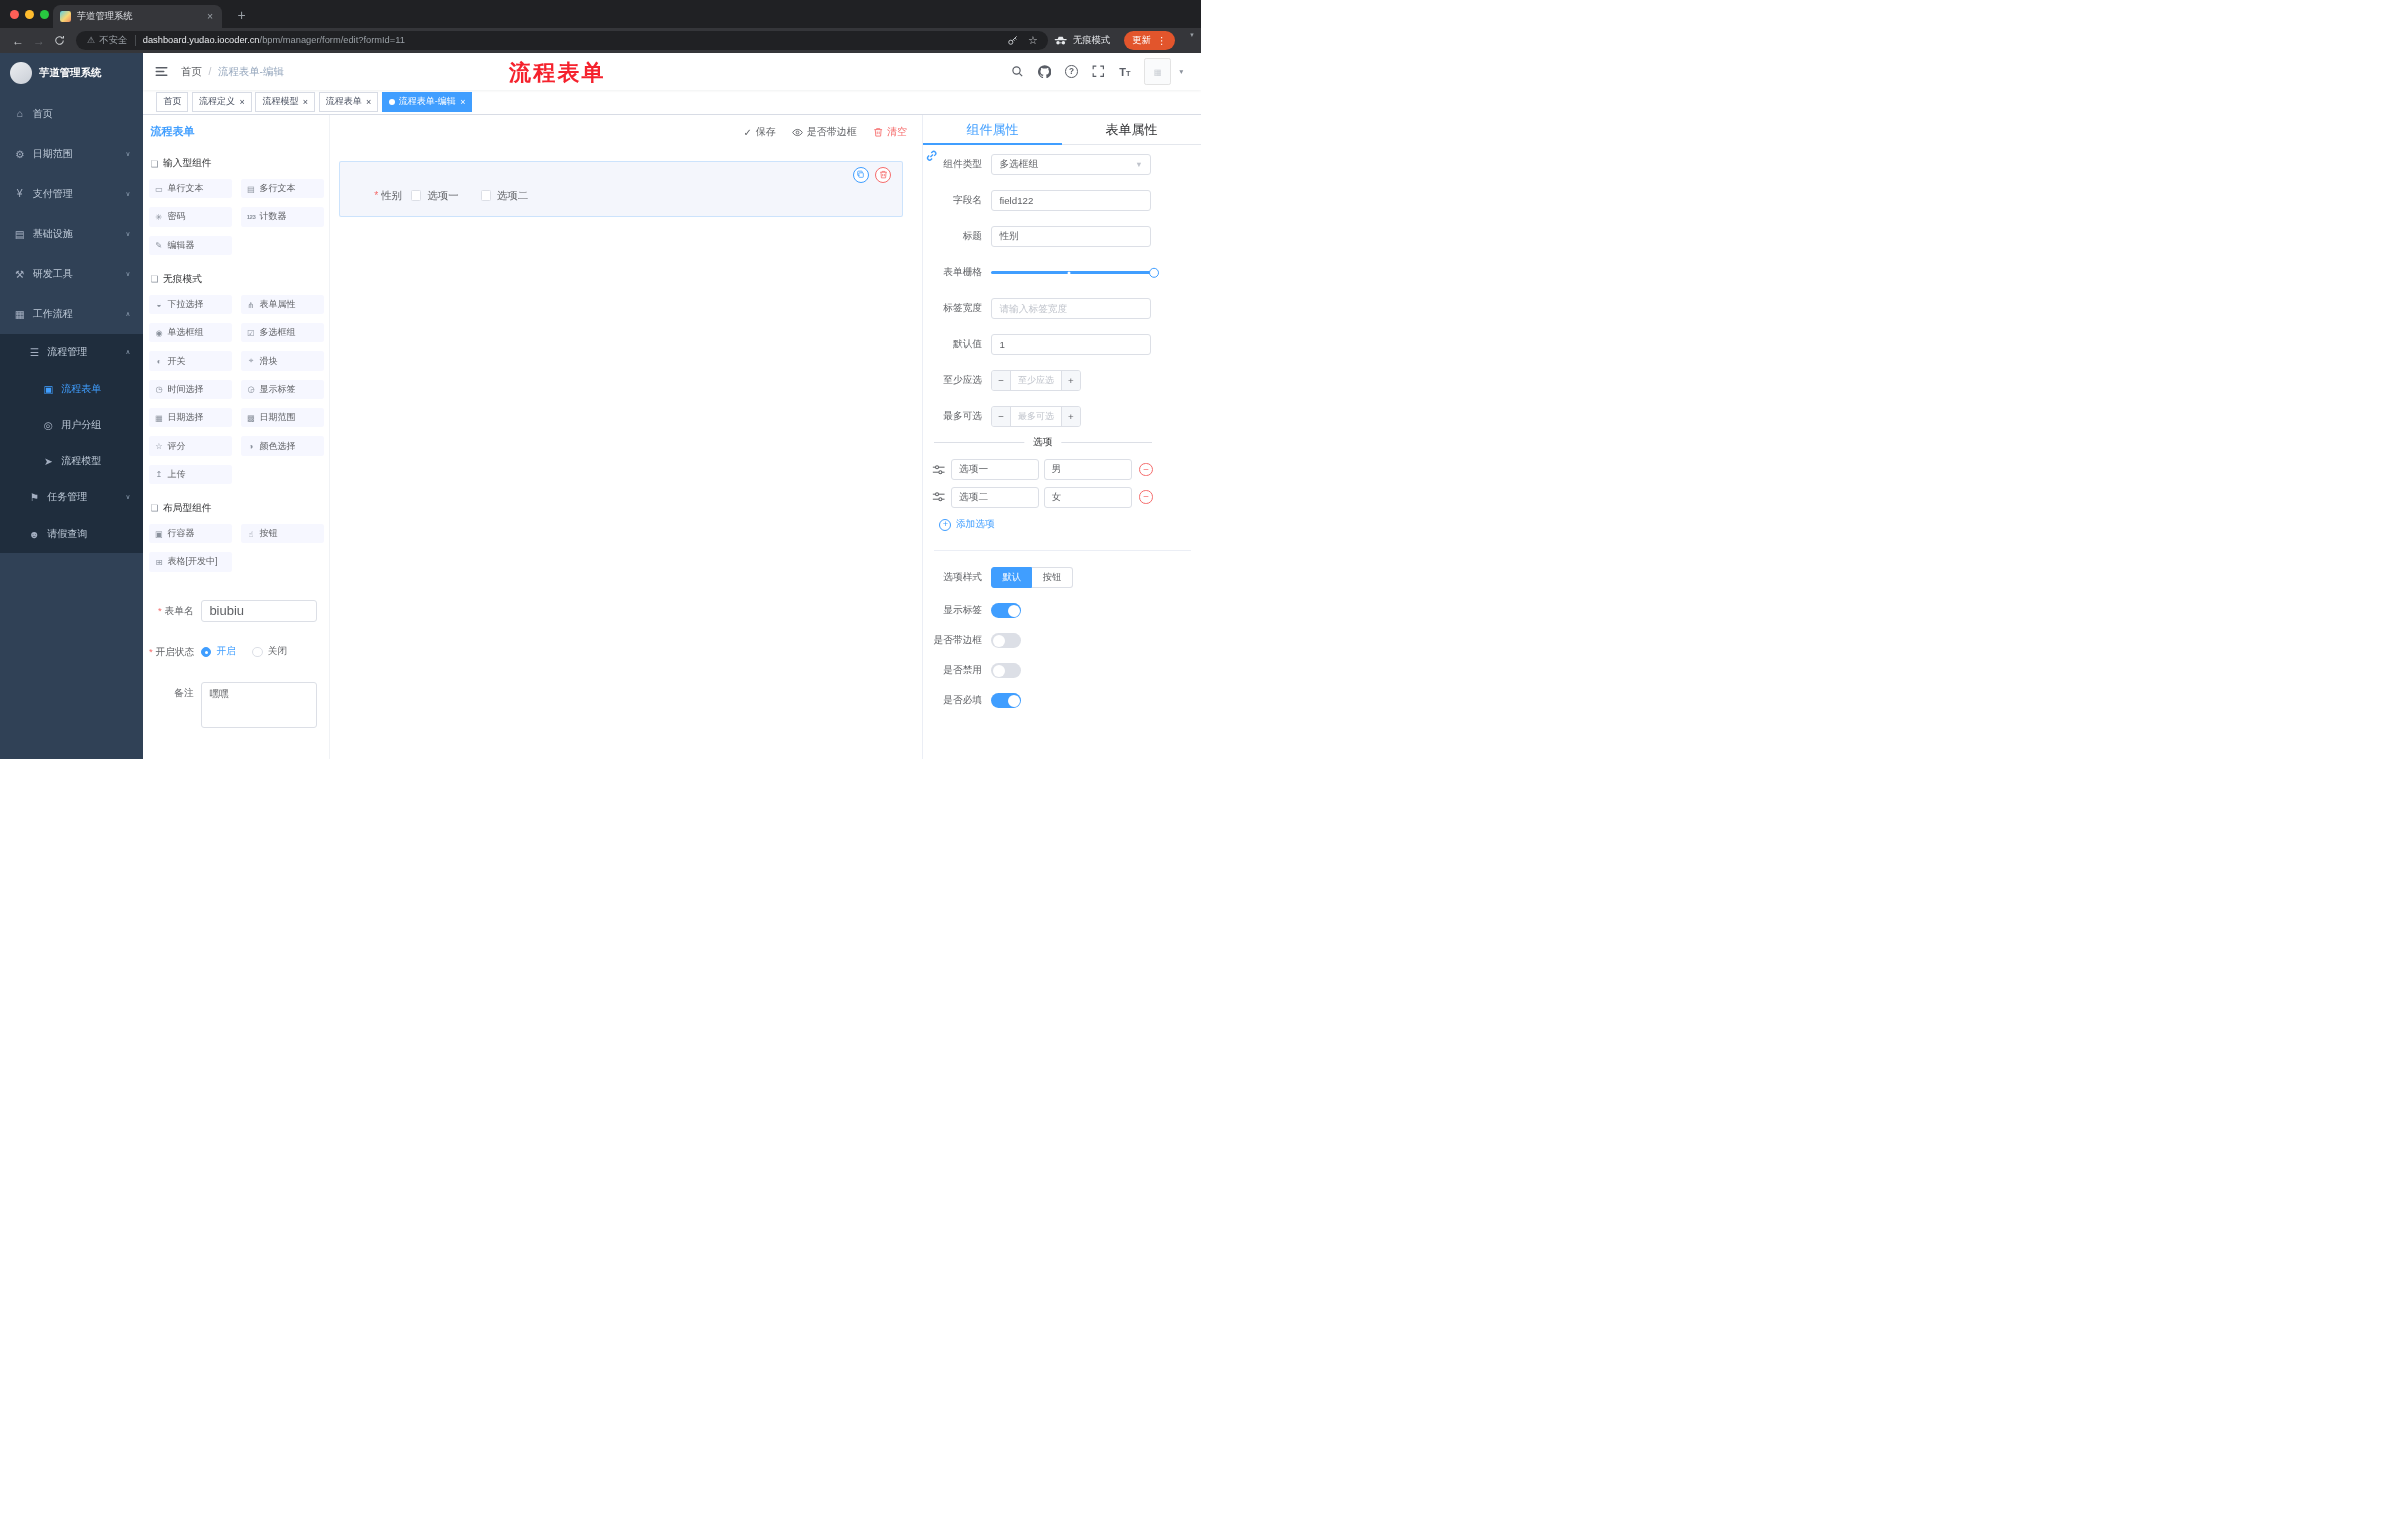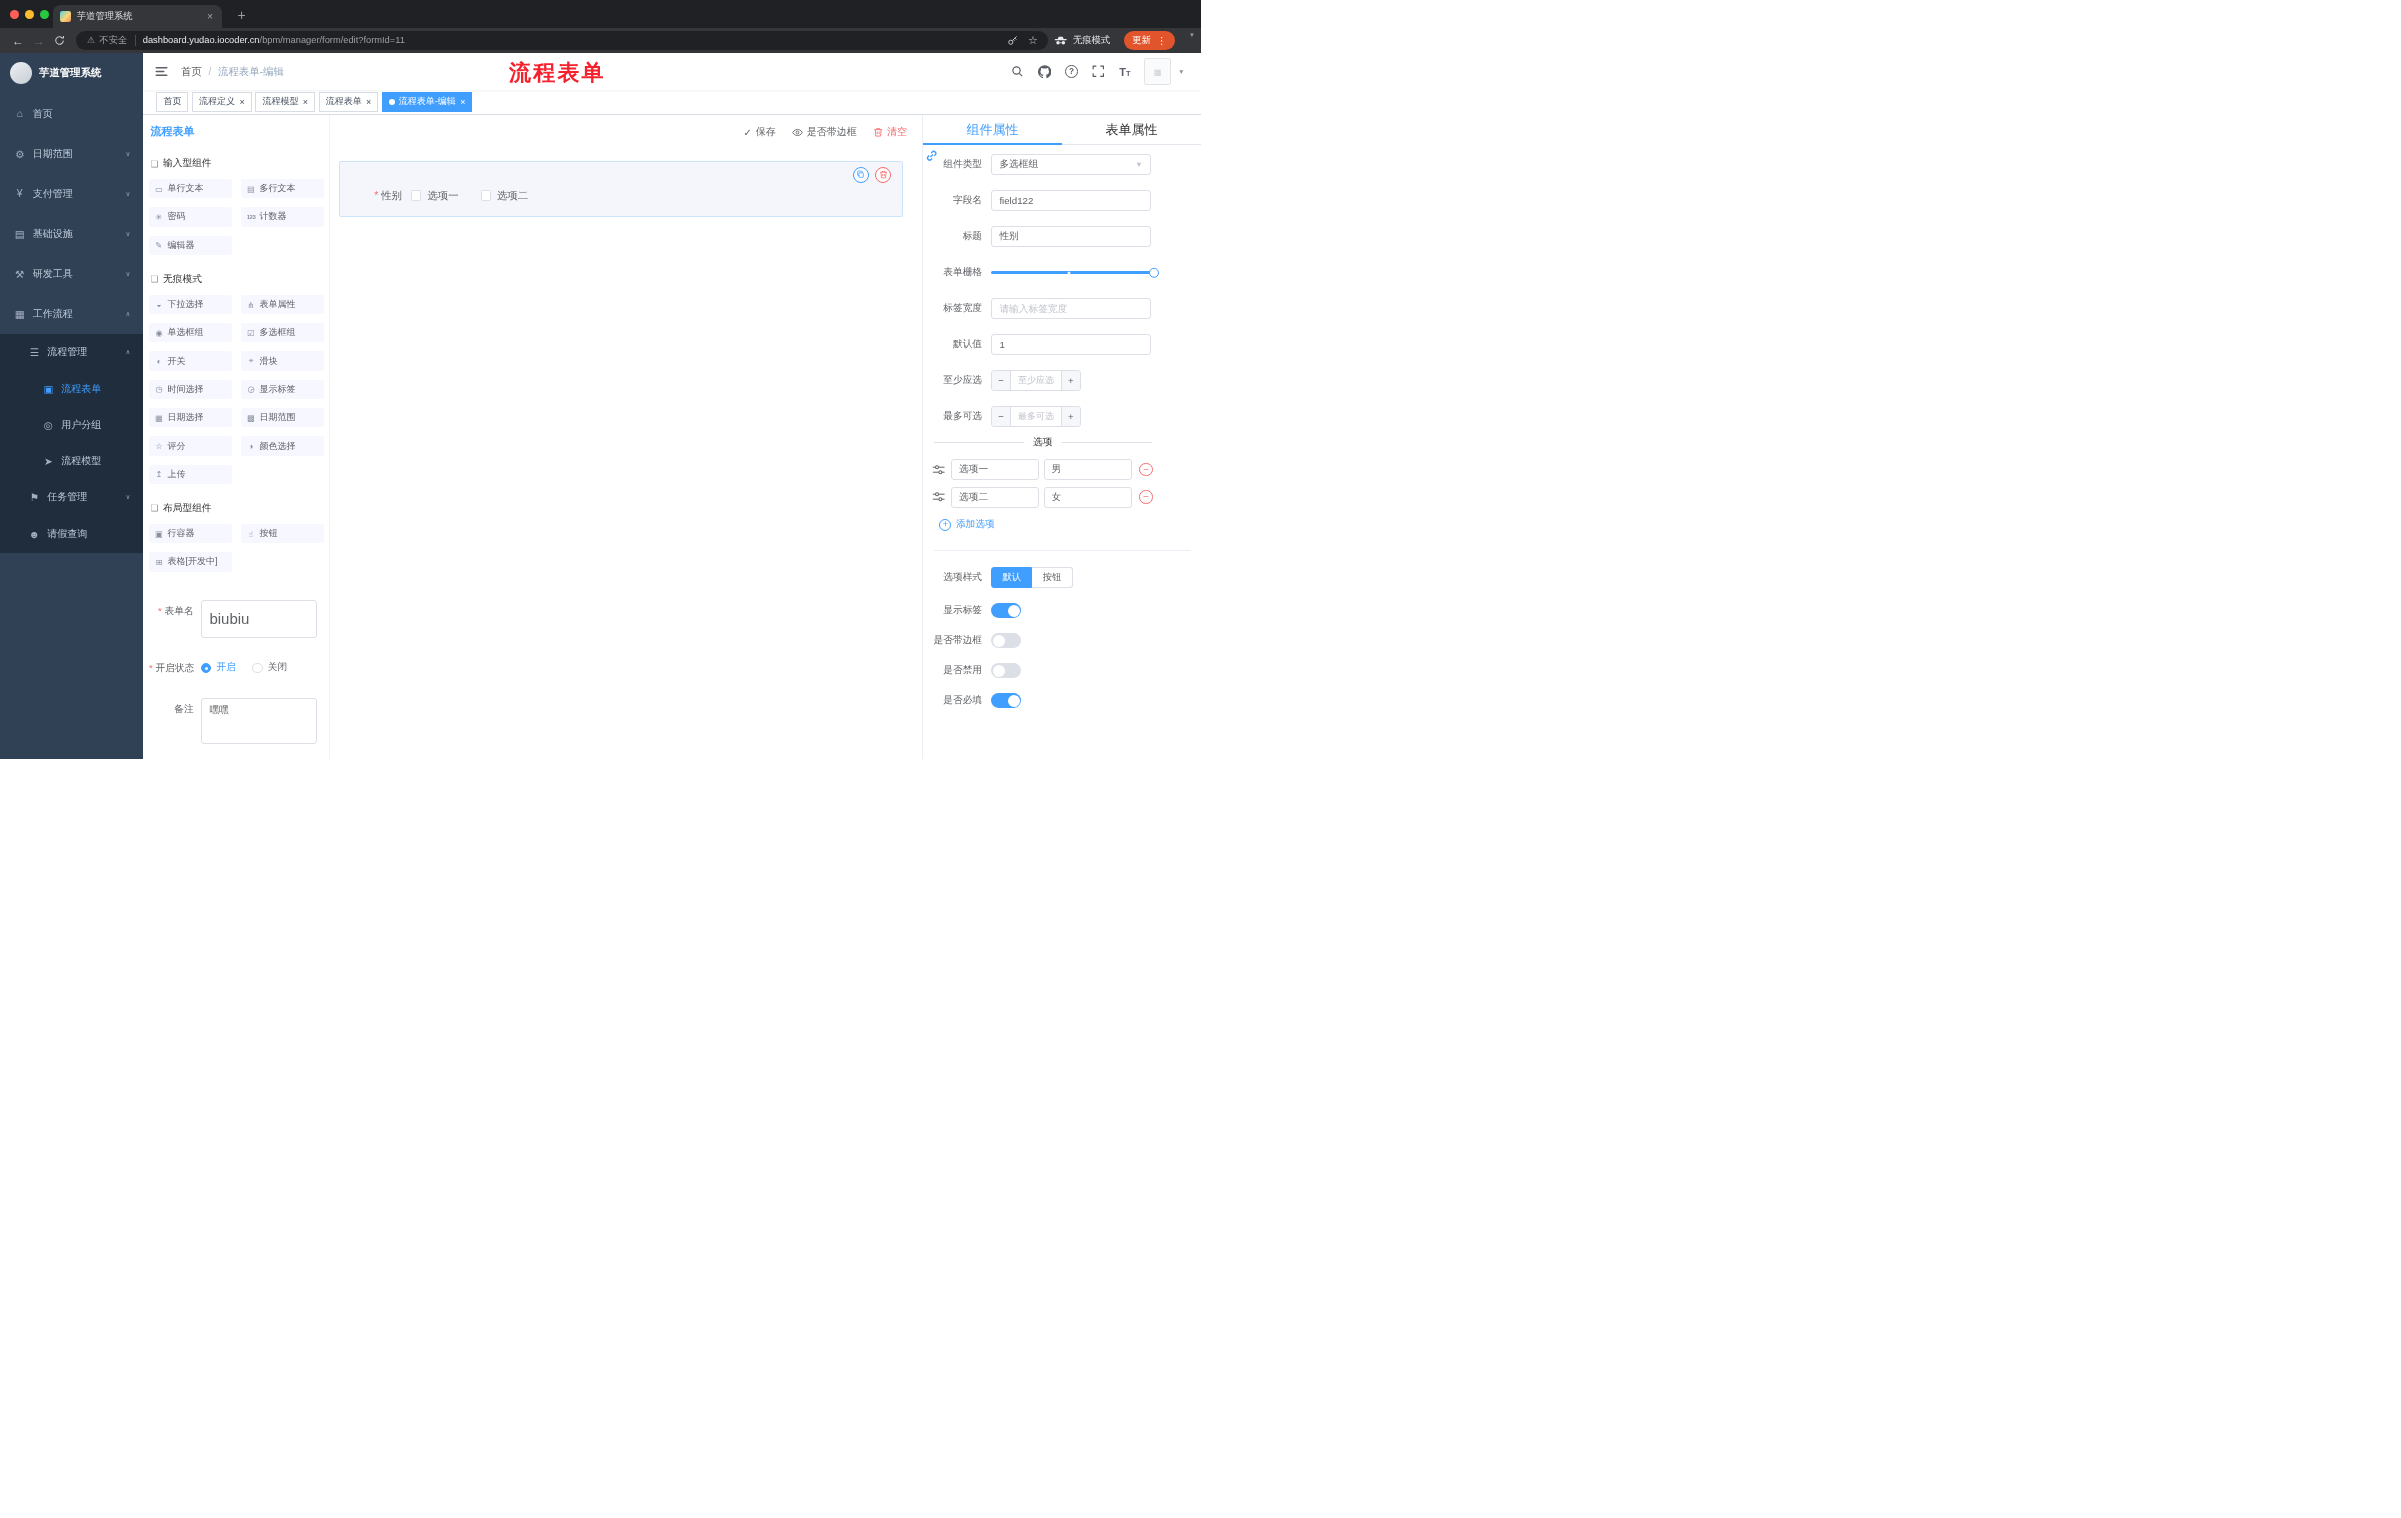--- a/index.html
+++ b/index.html
@@ -79,21 +79,21 @@
   .lp-sec-h{display:flex;align-items:center;gap:4.5px;color:#303133;font-size:9.7px;margin:18px 0 9px 1.5px}
   .lp-sec-ic{color:#8a919c;font-size:9px}
   .lp-grid{display:grid;grid-template-columns:repeat(2,83px);gap:9px}
   .lp-item{height:19.3px;background:#f6f7ff;border-radius:2.2px;display:flex;align-items:center;gap:3.7px;padding:0 3px 0 5.2px;font-size:9px;color:#606266;cursor:move;white-space:nowrap;overflow:hidden}
   .lp-item .ic{color:#8a919c;font-size:8.2px;width:9.7px;text-align:center;flex-shrink:0}
   .lp-item .ic.num{font-size:6px;font-weight:bold;letter-spacing:-0.4px}
   .lp-form{margin-top:28px;padding-right:6px}
   .lp-row{display:flex;align-items:flex-start;margin-bottom:19.3px}
   .lp-label{width:52px;text-align:right;font-size:9.7px;color:#606266;padding-right:7.4px;line-height:22px;flex-shrink:0;white-space:nowrap}
   .required::before{content:"* ";color:#f56c6c}
-  .lp-input{flex:1;min-width:0;height:38px;border:0.7px solid #dcdfe6;border-radius:3px;padding:0 7.4px;font-size:15px;color:#606266;background:#fff;outline:none;font-family:inherit}
+  .lp-input{flex:1;min-width:0;height:22px;border:0.7px solid #dcdfe6;border-radius:3px;padding:0 7.4px;font-size:13px;color:#606266;background:#fff;outline:none;font-family:inherit}
   .lp-input::placeholder{color:#c0c4cc}
   .radio-group{display:flex;gap:16.3px;align-items:center;height:22px}
   .radio{display:flex;align-items:center;gap:5.2px;font-size:9.7px;color:#606266;cursor:pointer}
   .rdot{width:10.4px;height:10.4px;border-radius:50%;border:0.7px solid #dcdfe6;background:#fff;position:relative;flex-shrink:0}
   .radio.checked{color:#409EFF}
   .radio.checked .rdot{border-color:#409EFF;background:#409EFF}
   .radio.checked .rdot::after{content:"";position:absolute;left:3px;top:3px;width:3px;height:3px;border-radius:50%;background:#fff}
   .lp-textarea{flex:1;min-width:0;height:46px;border:0.7px solid #dcdfe6;border-radius:3px;padding:4.5px 7.4px;font-size:9.7px;color:#606266;resize:none;font-family:inherit;outline:none}
 
   

